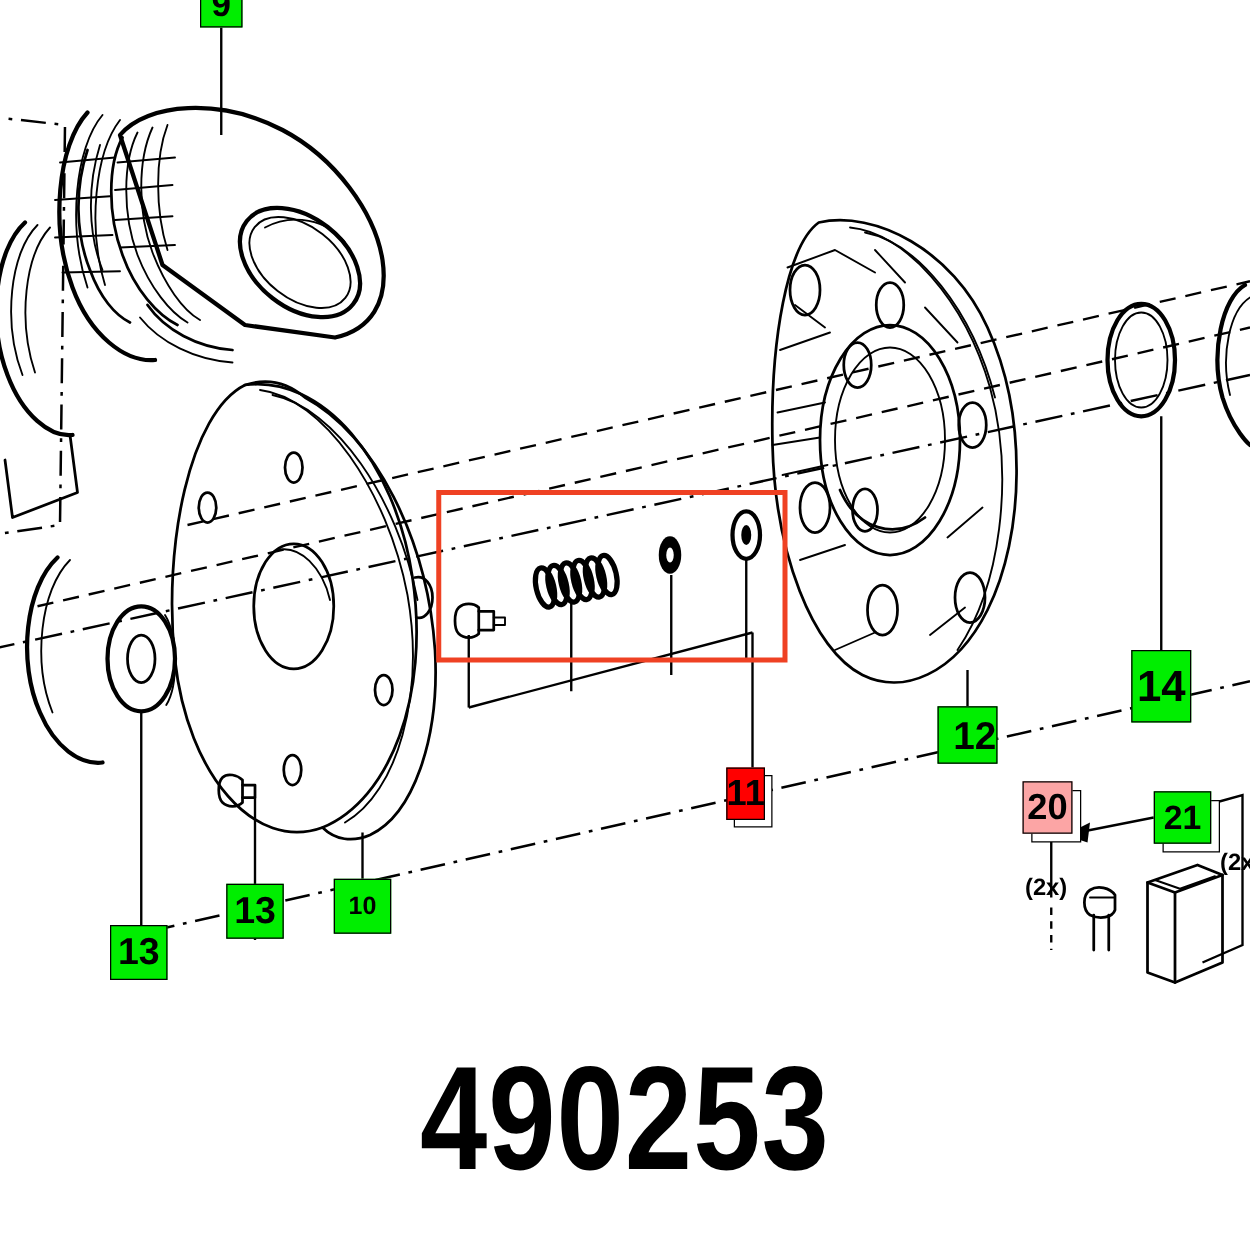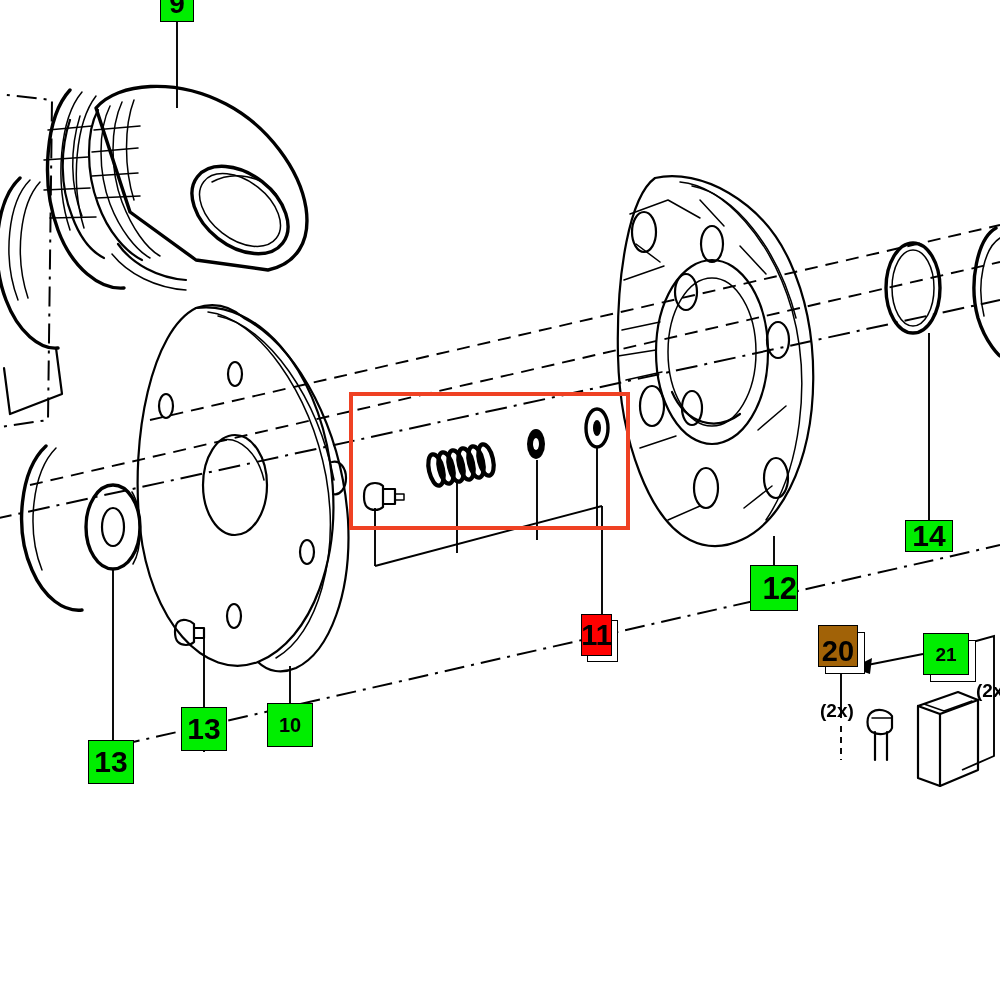--- a/index.html
+++ b/index.html
@@ -350,32 +350,35 @@
     </div>
 
     <div class="callout" style="left:581px; top:614px; width:31px; height:42px; background:#ff0000; font-size:29px; box-shadow:6px 6px 0 -1px #ffffff, 6px 6px 0 0 #000000;">
       <span class="cnum">11</span>
     </div>
 
     <div class="callout" style="left:750px; top:565px; width:48px; height:46px; background:#00ee00; font-size:31px;justify-content:flex-end;">
       <span class="cnum">12</span>
     </div>
 
-    <div class="callout" style="left:905px; top:520px; width:48px; height:32px; background:#00ee00; font-size:30px;">
+    <div class="callout" style="left:905px; top:520px; width:48px; height:58px; background:#00ee00; font-size:35px;">
       <span class="cnum">14</span>
     </div>
 
-    <div class="callout" style="left:818px; top:625px; width:40px; height:42px; background:#a16207; font-size:29px; box-shadow:7px 7px 0 -1px #ffffff, 7px 7px 0 0 #000000;align-items:flex-end;">
+    <div class="callout" style="left:818px; top:625px; width:40px; height:42px; background:#fca5a5; font-size:29px; box-shadow:7px 7px 0 -1px #ffffff, 7px 7px 0 0 #000000;">
       <span class="cnum">20</span>
     </div>
 
-    <div class="callout" style="left:923px; top:633px; width:46px; height:42px; background:#00ee00; font-size:19px; box-shadow:7px 7px 0 -1px #ffffff, 7px 7px 0 0 #000000;">
+    <div class="callout" style="left:923px; top:633px; width:46px; height:42px; background:#00ee00; font-size:27px; box-shadow:7px 7px 0 -1px #ffffff, 7px 7px 0 0 #000000;">
       <span class="cnum">21</span>
     </div>
 
     <div class="qty-label" style="left:820px; top:700px;">(2x)</div>
 
     <div class="qty-label" style="left:976px; top:680px;">(2x)</div>
 
   </div>
 
+  <div id="partnumber-area">
+    <div id="partnumber">490253</div>
+  </div>
 
 </div>
 
 </body></html>

